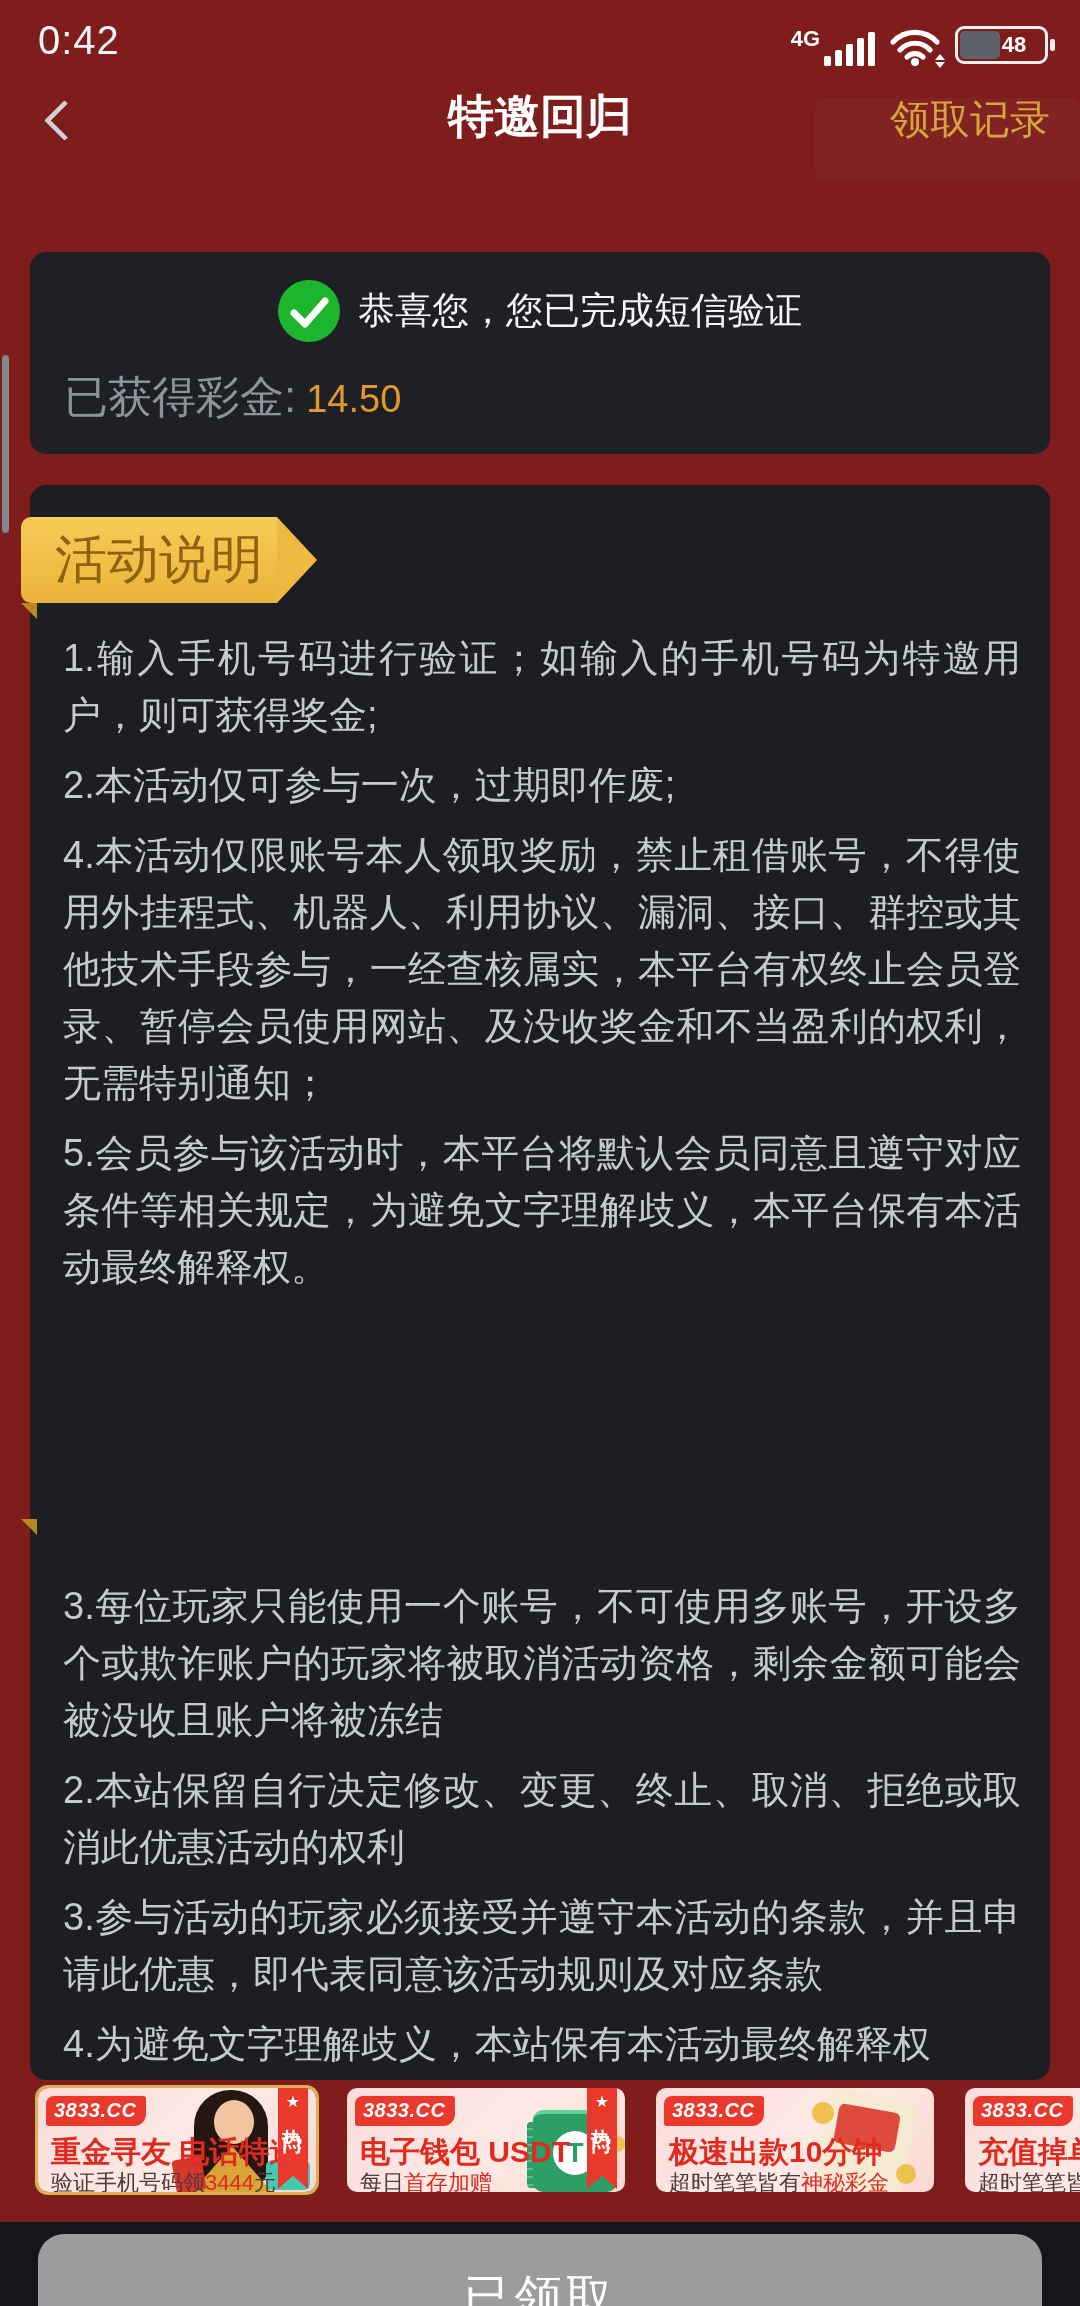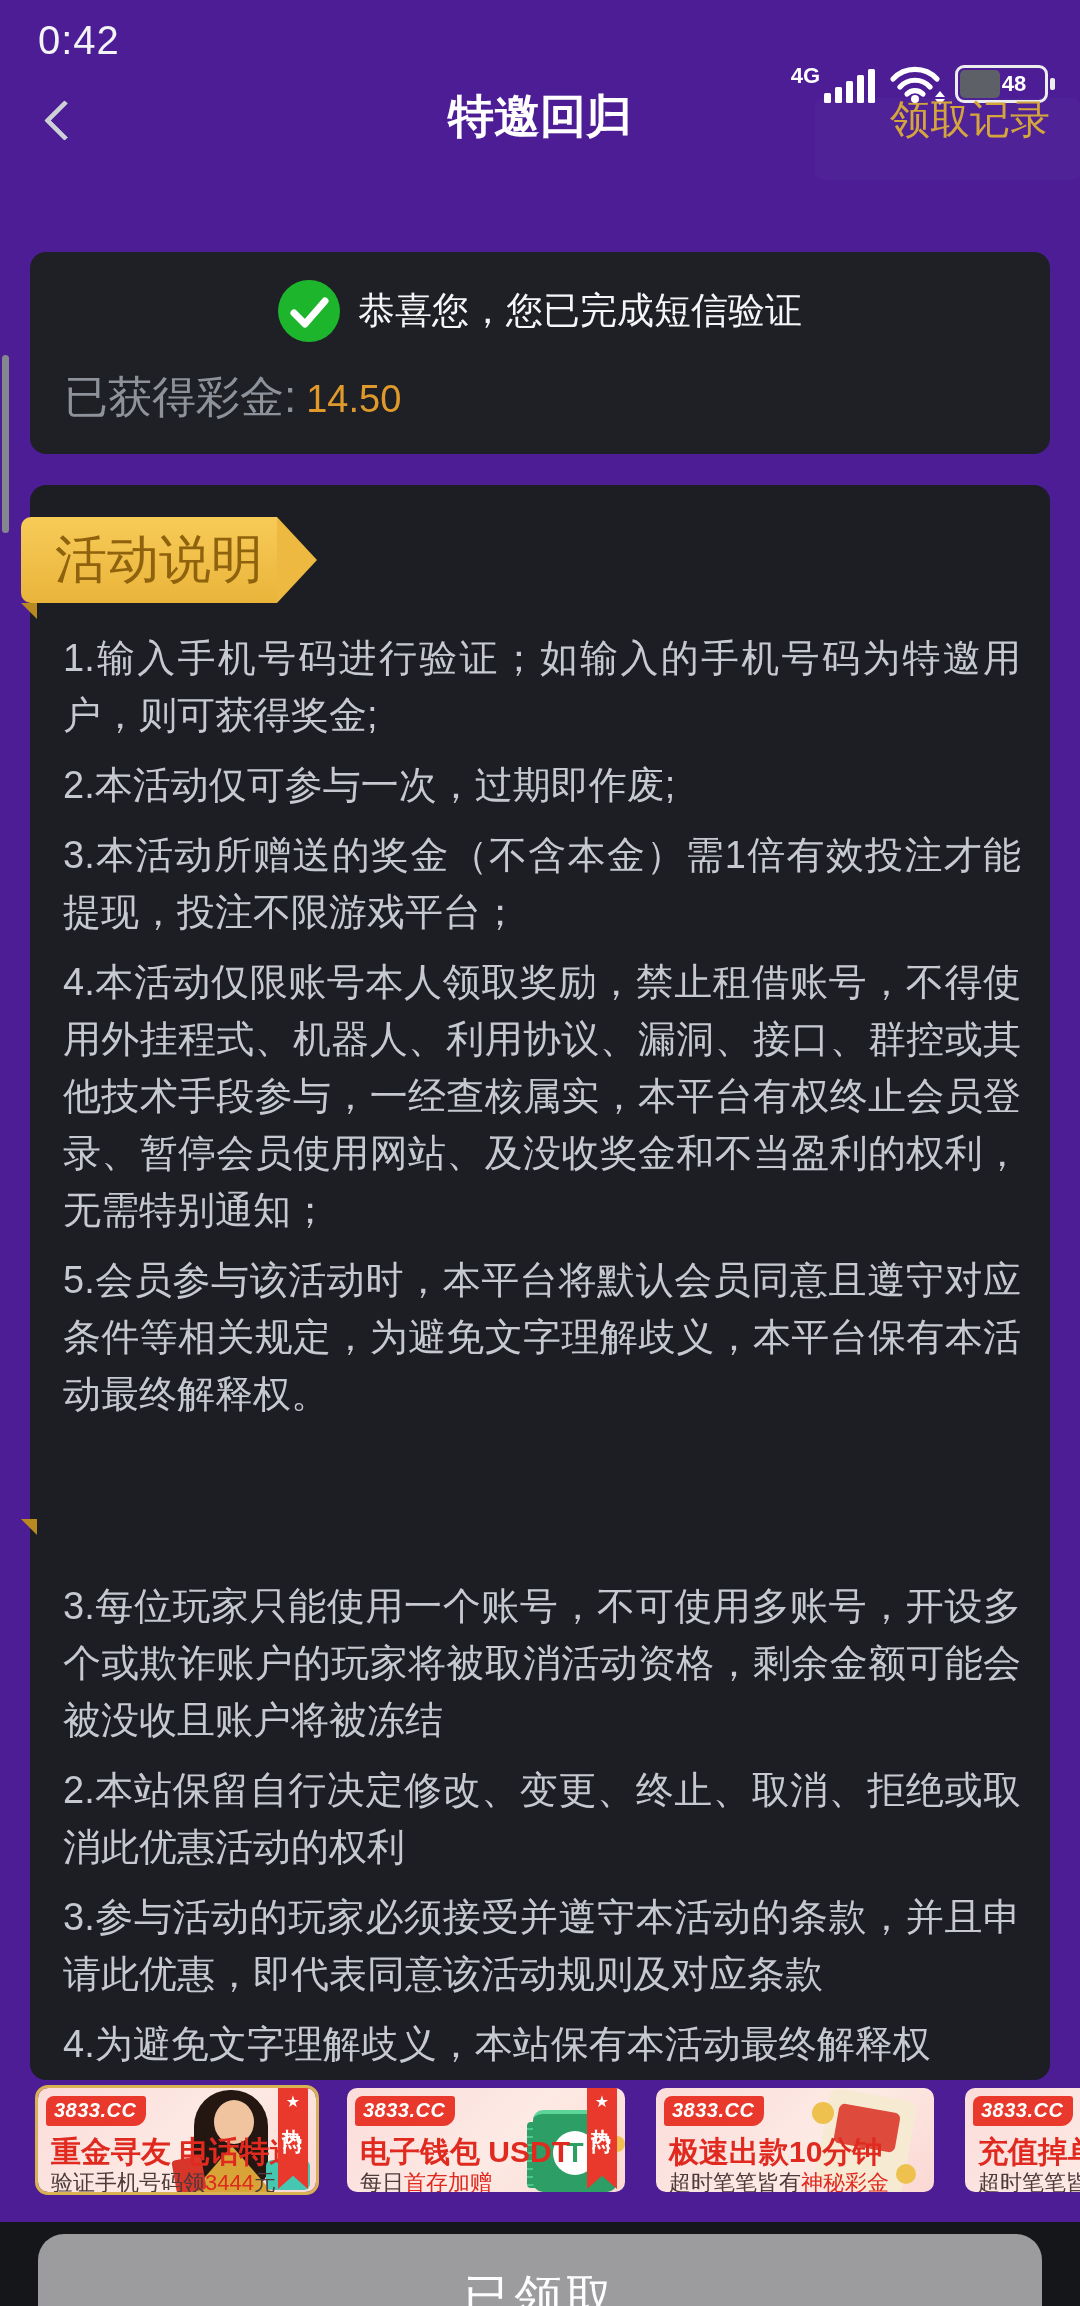--- a/index.html
+++ b/index.html
@@ -1,25 +1,25 @@
 <!DOCTYPE html>
 <html><head>
 <meta charset="utf-8">
 <style>
   html,body{margin:0;padding:0;background:#000;}
   #screen{
     position:relative; width:1080px; height:2306px; overflow:hidden;
-    background:#4c1d95;
+    background:#7f1d1d;
     font-family:"Liberation Sans","DejaVu Sans",sans-serif;
     -webkit-font-smoothing:antialiased;
   }
   
   .statusbar{position:absolute;left:0;top:0;width:100%;height:70px;}
   .sb-time{position:absolute;left:38px;top:18px;font-size:40px;color:#f3f4f6;font-weight:400;letter-spacing:1px;}
-  .sb-right{position:absolute;right:32px;top:26px;display:flex;align-items:flex-end;gap:14px;height:40px;margin-top:37px;}
+  .sb-right{position:absolute;right:32px;top:26px;display:flex;gap:14px;height:40px;}
   .sb-net{display:flex;align-items:flex-end;gap:4px;}
   .sb-4g{color:#fff;font-size:22px;font-weight:700;transform:translateY(-14px);}
   .bars{display:flex;align-items:flex-end;gap:4px;}
   .bars span{display:block;width:7px;background:#fff;border-radius:1.5px;}
   .b1{height:10px}.b2{height:16px}.b3{height:22px}.b4{height:28px}.b5{height:34px}
   .wifi{position:relative;width:52px;height:40px;}
   .wifi svg{position:absolute;left:0;bottom:0;}
   .wifi .updown{position:absolute;right:-4px;bottom:-2px;display:flex;flex-direction:column;gap:2px;}
   .tri-up{width:0;height:0;border-left:5px solid transparent;border-right:5px solid transparent;border-bottom:6px solid #fff;}
   .tri-dn{width:0;height:0;border-left:5px solid transparent;border-right:5px solid transparent;border-top:6px solid #fff;}
@@ -157,21 +157,20 @@
 
   <div class="ribbon ribbon-a">
     <div class="ribbon-body">活动说明</div>
     <div class="ribbon-arrow"></div>
   </div>
   <div class="ribbon-fold fold-a"></div>
 
   <div class="rules-text">
     <p>1.输入手机号码进行验证；如输入的手机号码为特邀用户，则可获得奖金;</p>
     <p>2.本活动仅可参与一次，过期即作废;</p>
-    <p>3.本活动所赠送的奖金（不含本金）需1倍有效投注才能提现，投注不限游戏平台；</p>
     <p>4.本活动仅限账号本人领取奖励，禁止租借账号，不得使用外挂程式、机器人、利用协议、漏洞、接口、群控或其他技术手段参与，一经查核属实，本平台有权终止会员登录、暂停会员使用网站、及没收奖金和不当盈利的权利，无需特别通知；</p>
     <p>5.会员参与该活动时，本平台将默认会员同意且遵守对应条件等相关规定，为避免文字理解歧义，本平台保有本活动最终解释权。</p>
   </div>
 
   <div class="ribbon-fold fold-b"></div>
 
   <div class="terms-text">
     <p>3.每位玩家只能使用一个账号，不可使用多账号，开设多个或欺诈账户的玩家将被取消活动资格，剩余金额可能会被没收且账户将被冻结</p>
     <p>2.本站保留自行决定修改、变更、终止、取消、拒绝或取消此优惠活动的权利</p>
     <p>3.参与活动的玩家必须接受并遵守本活动的条款，并且申请此优惠，即代表同意该活动规则及对应条款</p>

